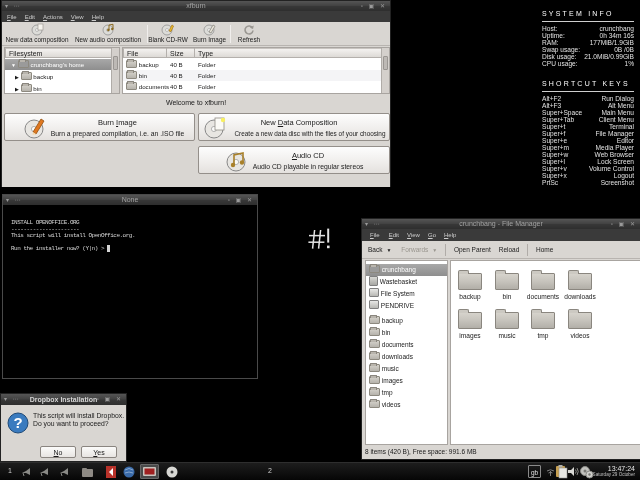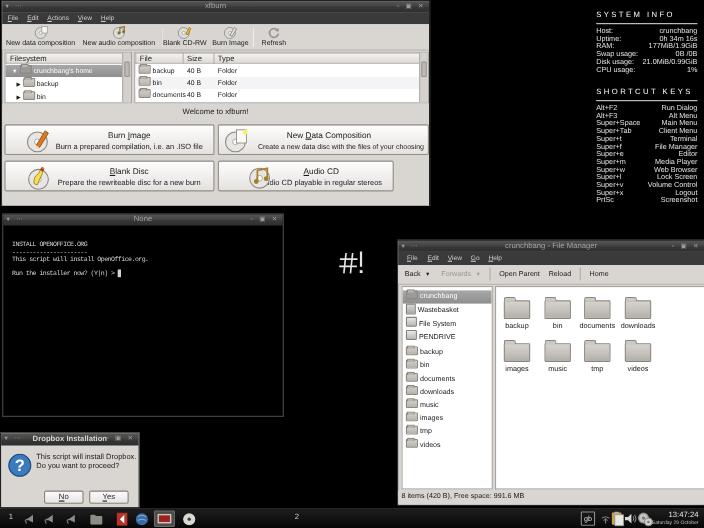--- a/index.html
+++ b/index.html
@@ -122,31 +122,21 @@
   <div class="bigbtn" style="left:196px; top:18px; width:192px;">
    <svg width="24" height="24" viewBox="0 0 24 24" style="left:5px;">
           <circle cx="10" cy="13" r="9" fill="#e8e6e2" stroke="#888" stroke-width="1"></circle>
           <circle cx="10" cy="13" r="2.6" fill="#fafaf8" stroke="#999" stroke-width=".7"></circle>
           <rect x="11" y="2" width="9" height="12" fill="#fbfaf6" stroke="#908c86" stroke-width=".8"></rect>
           <circle cx="19" cy="4" r="2.2" fill="#f8f060"></circle>
         </svg>
    <div class="t1" style="padding-left:10px;">New <u>D</u>ata Composition</div>
         <div class="t2" style="padding-left:32px; font-size:6.4px;">Create a new data disc with the files of your choosing</div>
   </div>
-  <div class="bigbtn" style="left:2px; top:51px; width:191px;">
-   <svg width="24" height="24" viewBox="0 0 24 24">
-          <circle cx="12" cy="14" r="9" fill="#e8e6e2" stroke="#888" stroke-width="1"></circle>
-          <circle cx="12" cy="14" r="2.6" fill="#fafaf8" stroke="#999" stroke-width=".7"></circle>
-          <path d="M8 18 Q7 12 12 9 L15 3 L17 4 L15 10 Q12 16 11 19 Z" fill="#f5e050" stroke="#a08020" stroke-width=".8"></path>
-          <path d="M14 4.5 L16.5 6" stroke="#c03020" stroke-width="2.4"></path>
-        </svg>
-   <div class="t1"><u>B</u>lank Disc</div>
-        <div class="t2">Prepare the rewriteable disc for a new burn</div>
-  </div>
-  <div class="bigbtn" style="left:196px; top:51px; width:160px;">
+  <div class="bigbtn" style="left:196px; top:51px; width:192px;">
    <svg width="24" height="24" viewBox="0 0 24 24" style="left:26px;">
           <circle cx="11" cy="13" r="9" fill="#e8e6e2" stroke="#888" stroke-width="1"></circle>
           <circle cx="11" cy="13" r="2.6" fill="#fafaf8" stroke="#999" stroke-width=".7"></circle>
           <path d="M9 16 L9 6 L18 4 L18 13" stroke="#a8802a" stroke-width="1.6" fill="none"></path>
           <circle cx="8" cy="16" r="2.2" fill="#a8802a"></circle>
           <circle cx="17" cy="13.5" r="2.2" fill="#a8802a"></circle>
         </svg>
    <div class="t1" style="padding-left:28px;"><u>A</u>udio CD</div>
         <div class="t2" style="padding-left:28px;">Audio CD playable in regular stereos</div>
   </div>

